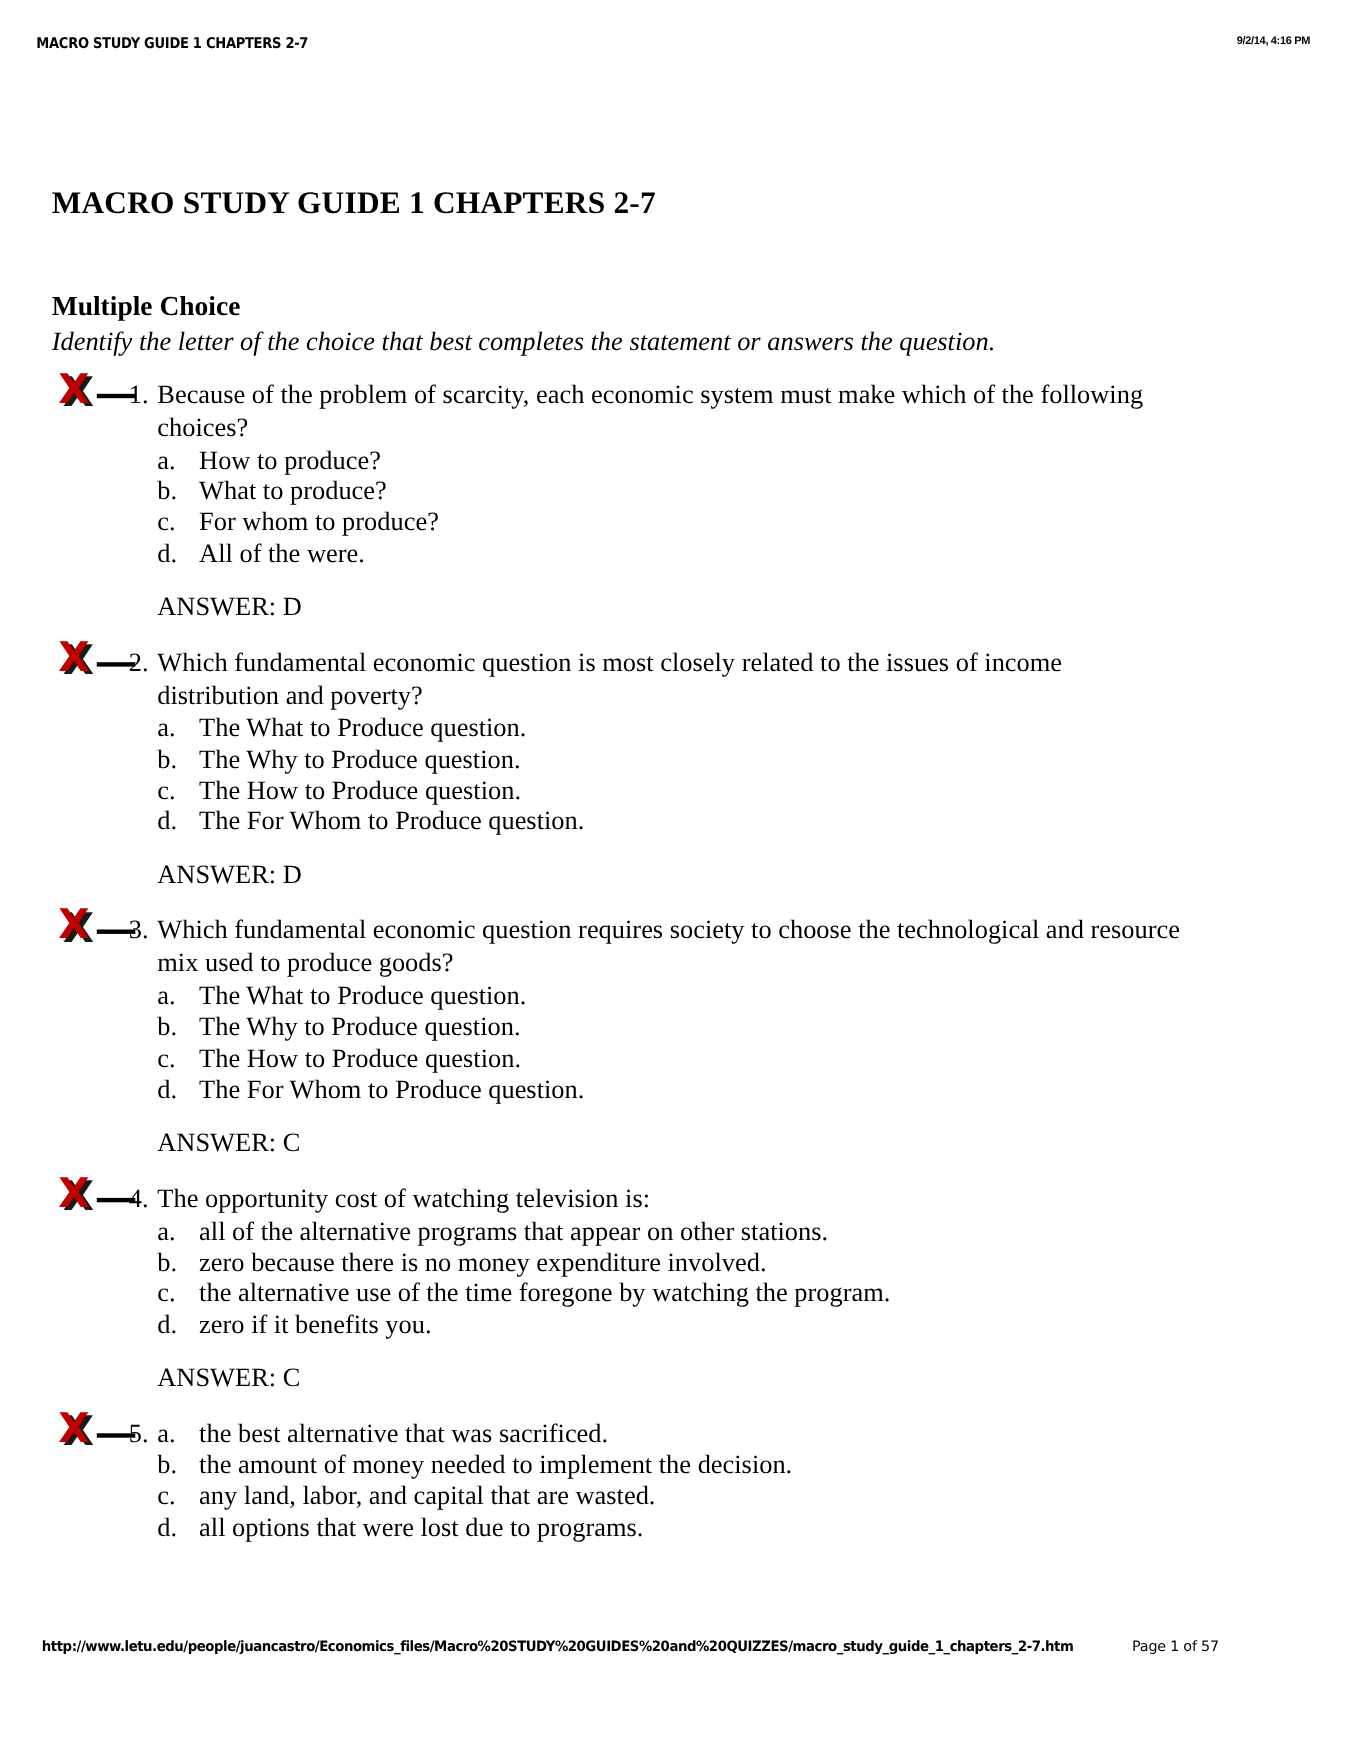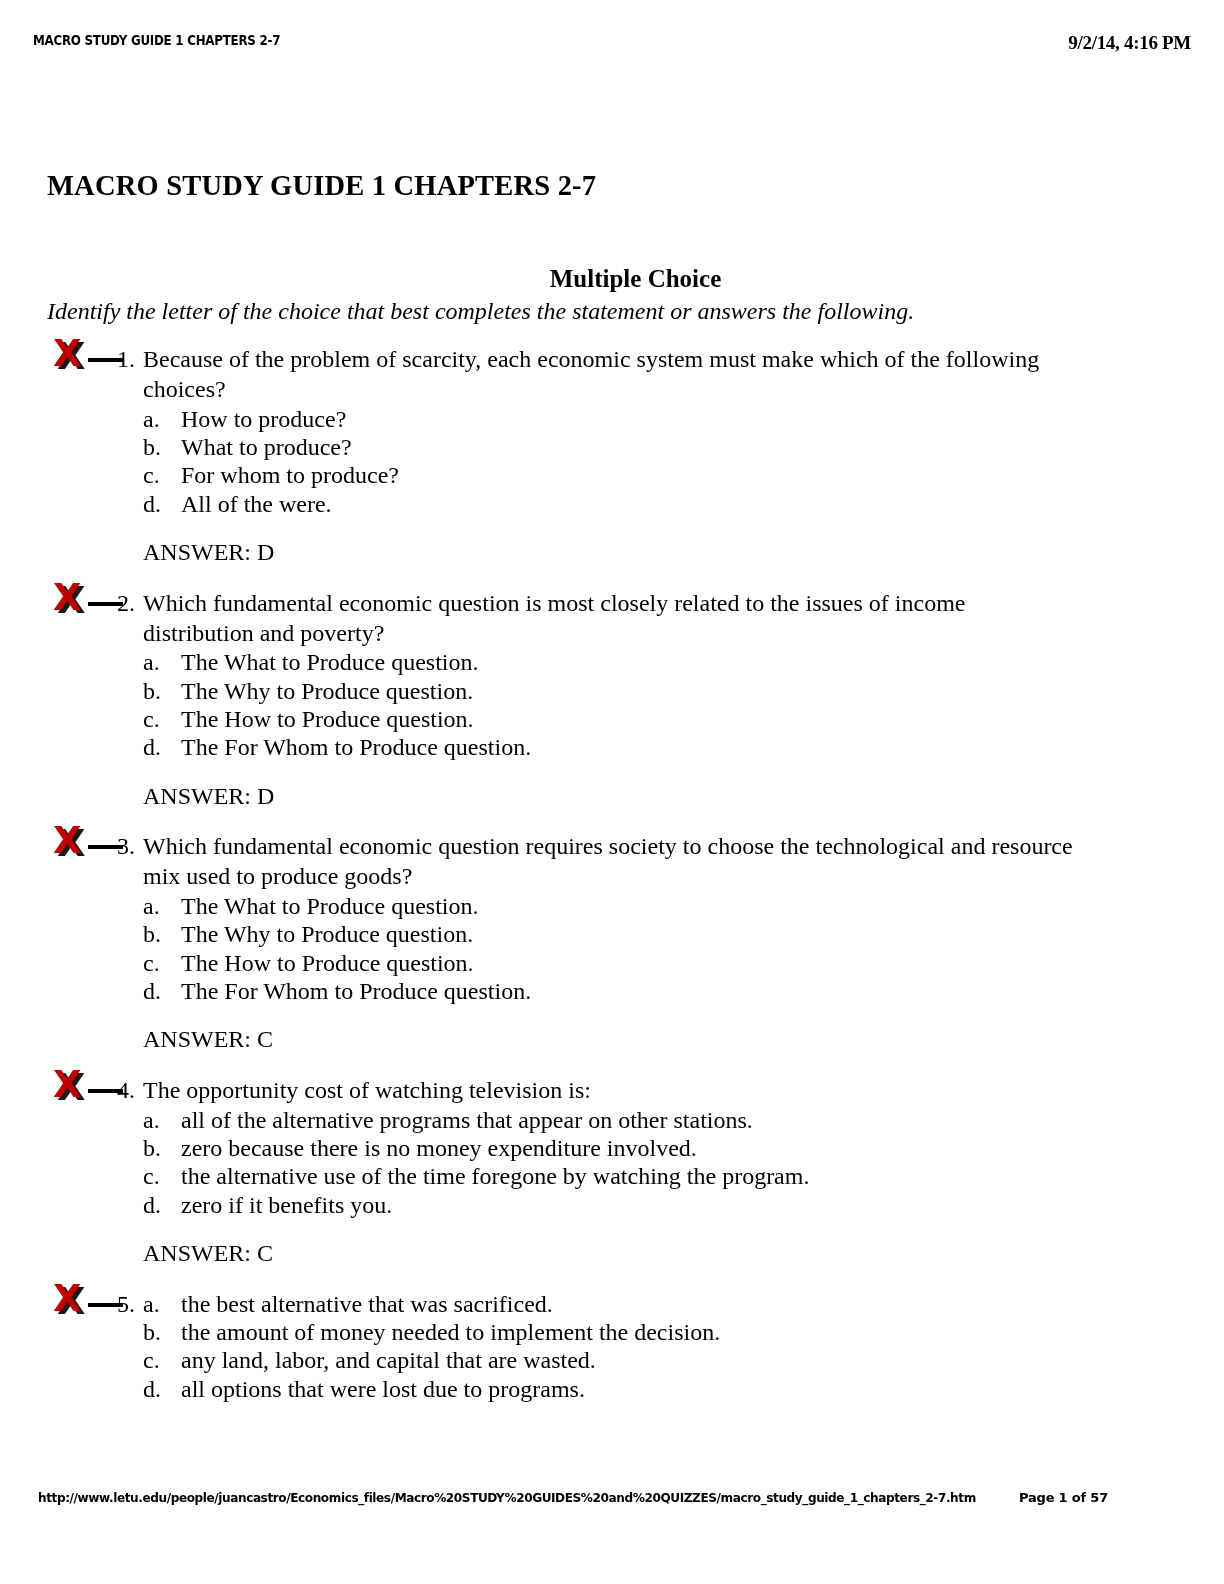--- a/index.html
+++ b/index.html
@@ -33,23 +33,23 @@
     font-size: 13.5px;
     letter-spacing: -0.3px;
     transform: scaleX(0.88);
     transform-origin: left top;
     white-space: nowrap;
   }
   .print-header .hdr-right {
     position: absolute;
     right: 33px;
     top: 0;
-    font-family: Liberation Serif, serif;
-    font-weight: bold;
-    font-size: 19px;
+    font-family: Liberation Sans, sans-serif;
+    font-weight: bold;
+    font-size: 10px;
     letter-spacing: -0.3px;
     white-space: nowrap;
   }
 
   
   .print-footer {
     position: absolute;
     bottom: 72px;
     left: 0;
     width: 1144px;
@@ -65,21 +65,21 @@
     letter-spacing: -0.45px;
     transform: scaleX(0.93);
     transform-origin: left top;
     white-space: nowrap;
   }
   .print-footer .ftr-right {
     position: absolute;
     right: 36px;
     top: 0;
     font-family: "DejaVu Sans", "Liberation Sans", sans-serif;
-    font-weight: bold;
+    font-weight: normal;
     font-size: 13px;
     letter-spacing: -0.2px;
     white-space: nowrap;
   }
 
   
   .doc {
     position: absolute;
     top: 170px;
     left: 0;
@@ -90,21 +90,20 @@
     font-weight: bold;
     font-size: 28.5px;
     letter-spacing: 0.2px;
     line-height: 1.15;
   }
   .section-head {
     margin: 62px 0 0 47px;
     font-weight: bold;
     font-size: 25px;
     line-height: 1.15;
-    text-align: center;
   }
   .section-instr {
     margin: 3px 0 0 47px;
     font-style: italic;
     font-size: 24px;
     line-height: 1.2;
   }
 
   
   .question-list {
@@ -184,21 +183,21 @@
 <div class="print-header">
   <div class="hdr-left">MACRO STUDY GUIDE 1  CHAPTERS 2-7</div>
   <div class="hdr-right">9/2/14, 4:16 PM</div>
 </div>
 
 <div class="doc">
 
   <h1 class="doc-title">MACRO STUDY GUIDE 1  CHAPTERS 2-7</h1>
 
   <h2 class="section-head">Multiple Choice</h2>
-  <p class="section-instr">Identify the letter of the choice that best completes the statement or answers the following.</p>
+  <p class="section-instr">Identify the letter of the choice that best completes the statement or answers the question.</p>
 
   <ol class="question-list" id="question-list">
       <li class="question">
         <div class="mark">
           <svg width="110" height="44" viewBox="0 0 110 44">
             <text x="10" y="35" font-family="&quot;DejaVu Sans&quot;, &quot;Liberation Sans&quot;, sans-serif" font-size="37" font-weight="bold" fill="#1A1A1A">X</text>
             <text x="6" y="32" font-family="&quot;DejaVu Sans&quot;, &quot;Liberation Sans&quot;, sans-serif" font-size="37" font-weight="bold" fill="#C00000">X</text>
             <rect x="41" y="24" width="35" height="4" fill="#000000"></rect>
           </svg>
         </div>

